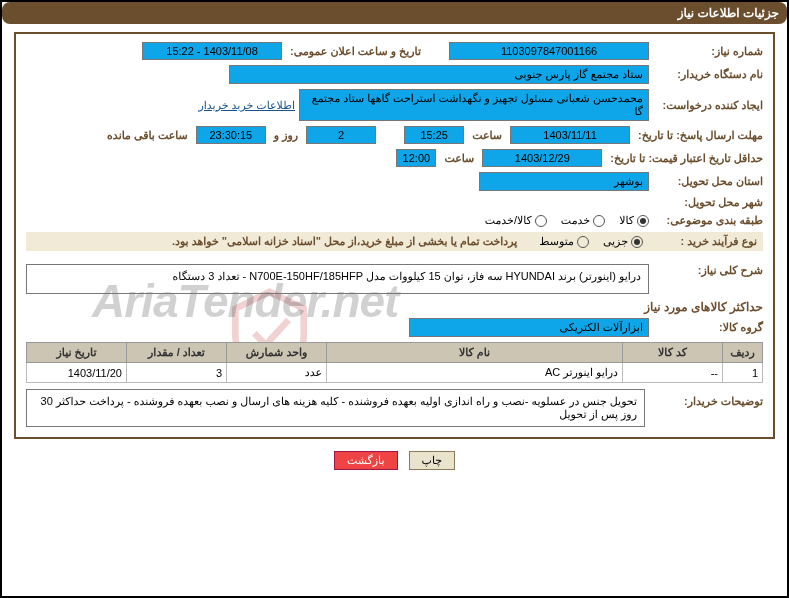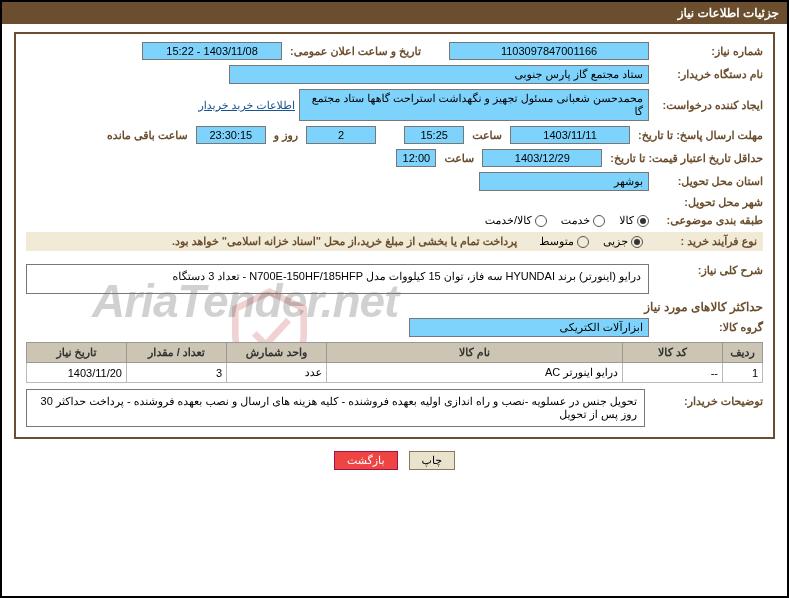--- a/index.html
+++ b/index.html
@@ -1,24 +1,24 @@
 <!DOCTYPE html>
 <html dir="rtl" lang="fa"><head>
 <meta charset="utf-8">
 <style>
 * { box-sizing: border-box; margin: 0; padding: 0; }
 body { font-family: Tahoma, Arial, sans-serif; font-size: 11px; background: #fff; direction: rtl; }
 .frame { width: 789px; height: 598px; border: 2px solid #000; background: #fff; position: relative; }
-.header-bar { background: #6b4e2e; color: #fff; padding: 4px 8px; font-weight: bold; font-size: 12px; text-align: right; }
+.header-bar { background: #6b4e2e; color: #fff; padding: 4px 8px; font-weight: bold; font-size: 12px; text-align: right; border-radius: 8px; }
 .content { padding: 8px 12px; position: relative; }
 .fieldset { border: 2px solid #6b4e2e; padding: 8px 10px 10px; margin-bottom: 6px; position: relative; }
 .row { display: flex; align-items: center; margin-bottom: 5px; flex-direction: row; gap: 4px; }
 .lbl { color: #6b4e2e; font-weight: bold; min-width: 110px; text-align: right; padding-left: 4px; font-size: 11px; }
 .lbl2 { color: #6b4e2e; font-weight: bold; padding: 0 4px; font-size: 11px; }
-.val { border: 1px solid #777; background: #7dd3fc; padding: 2px 5px; font-size: 11px; text-align: center; display: inline-block; }
+.val { border: 1px solid #777; background: #0ea5e9; padding: 2px 5px; font-size: 11px; text-align: center; display: inline-block; }
 .val-wide { flex: 1; text-align: right; }
 .link { color: #1a5490; text-decoration: underline; cursor: pointer; }
 .radio-group { display: flex; gap: 14px; align-items: center; }
 .radio-item { display: flex; align-items: center; gap: 3px; }
 .radio { width: 12px; height: 12px; border: 1px solid #555; border-radius: 50%; display: inline-flex; align-items: center; justify-content: center; }
 .radio.checked::after { content: ""; width: 6px; height: 6px; background: #333; border-radius: 50%; }
 .pay-text { color: #6b4e2e; font-weight: bold; font-size: 11px; }
 .note-row { background: #f0ead6; padding: 3px 6px; }
 .section-title { color: #6b4e2e; font-weight: bold; font-size: 12px; margin: 6px 0 4px; }
 .desc-box { border: 1px solid #777; padding: 5px 7px; min-height: 30px; font-size: 11px; text-align: right; width: 100%; }

